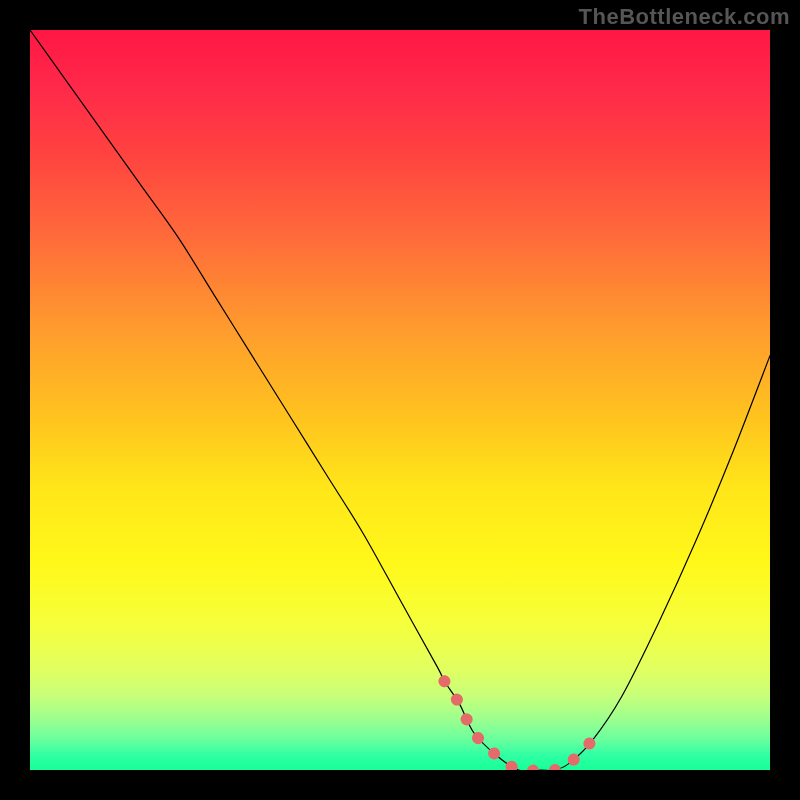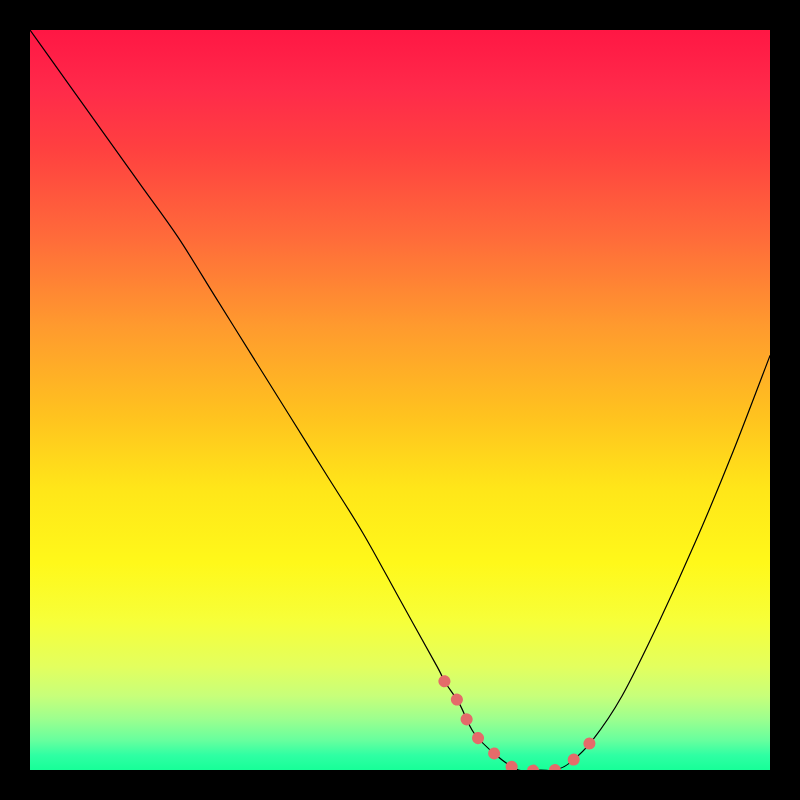--- a/index.html
+++ b/index.html
@@ -74,20 +74,21 @@
     stroke: #e46b6a;
     stroke-width: 12;
     stroke-linecap: round;
   }
 </style>
 </head>
 <body>
 
 <div class="frame">
 
+  <div class="watermark">TheBottleneck.com</div>
 
   <div class="plot">
     <div class="grad"></div>
 
     <svg class="curve" viewBox="0 0 740 740" preserveAspectRatio="none">
       <path id="bn-curve" class="curve-path" d="M 0 0 C 6.166666666666667 8.633333333333326 24.666666666666664 34.53333333333329 37 51.799999999999955 C 49.333333333333336 69.06666666666662 61.666666666666664 86.33333333333336 74 103.60000000000002 C 86.33333333333333 120.86666666666669 98.66666666666667 138.1333333333333 111 155.39999999999998 C 123.33333333333333 172.66666666666666 135.66666666666666 188.70000000000005 148 207.20000000000005 C 160.33333333333334 225.70000000000005 172.66666666666666 246.66666666666666 185 266.4 C 197.33333333333334 286.1333333333333 209.66666666666666 305.8666666666666 222 325.59999999999997 C 234.33333333333334 345.3333333333333 246.66666666666666 365.06666666666666 259 384.8 C 271.3333333333333 404.53333333333336 283.6666666666667 424.26666666666665 296 444 C 308.3333333333333 463.73333333333335 320.6666666666667 482.23333333333335 333 503.2 C 345.3333333333333 524.1666666666666 357.66666666666663 547.5999999999999 370 569.8 C 382.33333333333337 592 399.6 622.8333333333333 407.00000000000006 636.4 C 414.4000000000001 649.9666666666667 410.70000000000005 645.0333333333334 414.40000000000003 651.2 C 418.1 657.3666666666667 424.26666666666665 664.7666666666667 429.2 673.4 C 434.1333333333333 682.0333333333333 437.8333333333333 694.3666666666667 444 703 C 450.1666666666667 711.6333333333333 458.79999999999995 719.0333333333334 466.2 725.2 C 473.6 731.3666666666667 481.00000000000006 737.5333333333333 488.40000000000003 740 C 495.8 742.4666666666667 504.4333333333333 740 510.59999999999997 740 C 516.7666666666667 740 520.4666666666667 741.2333333333333 525.4 740 C 530.3333333333333 738.7666666666667 534.0333333333333 737.5333333333333 540.1999999999999 732.6 C 546.3666666666666 727.6666666666667 553.7666666666667 721.5 562.4 710.4 C 571.0333333333333 699.3 580.9 685.7333333333333 592 666 C 603.1 646.2666666666667 616.6666666666666 617.9 629 592 C 641.3333333333334 566.1 653.6666666666666 538.9666666666667 666 510.6 C 678.3333333333334 482.23333333333335 690.6666666666666 452.6333333333333 703 421.8 C 715.3333333333334 390.9666666666667 733.8333333333334 341.6333333333333 740 325.59999999999997"></path>
       <path id="bn-highlight" class="highlight-path" d="M 414.40000000000003 651.2 C 416.8666666666667 654.9000000000001 424.26666666666665 664.7666666666667 429.2 673.4 C 434.1333333333333 682.0333333333333 437.8333333333333 694.3666666666667 444 703 C 450.1666666666667 711.6333333333333 458.79999999999995 719.0333333333334 466.2 725.2 C 473.6 731.3666666666667 481.00000000000006 737.5333333333333 488.40000000000003 740 C 495.8 742.4666666666667 504.4333333333333 740 510.59999999999997 740 C 516.7666666666667 740 520.4666666666667 741.2333333333333 525.4 740 C 530.3333333333333 738.7666666666667 534.0333333333333 737.5333333333333 540.1999999999999 732.6 C 546.3666666666666 727.6666666666667 558.6999999999999 714.1 562.4 710.4" stroke-dasharray="0.1 22" stroke="#e46b6a"></path>
     </svg>
   </div>
 

